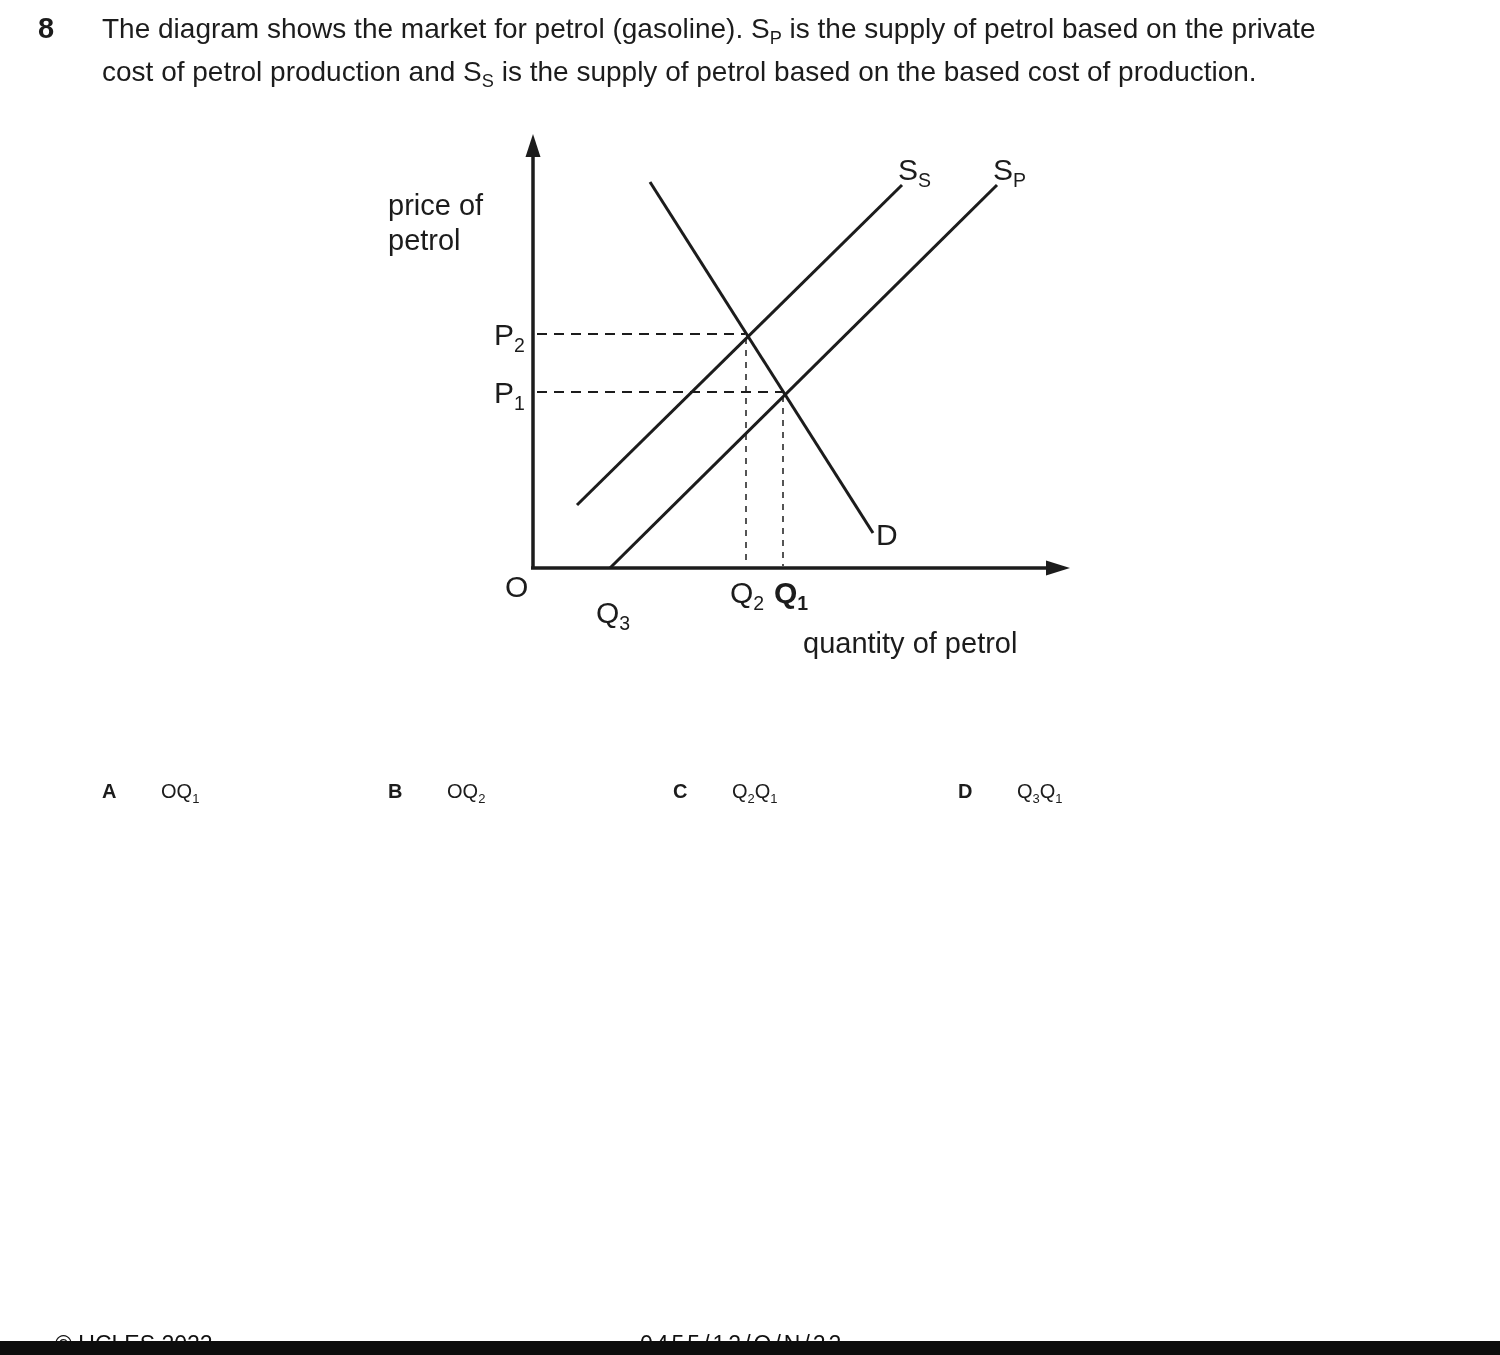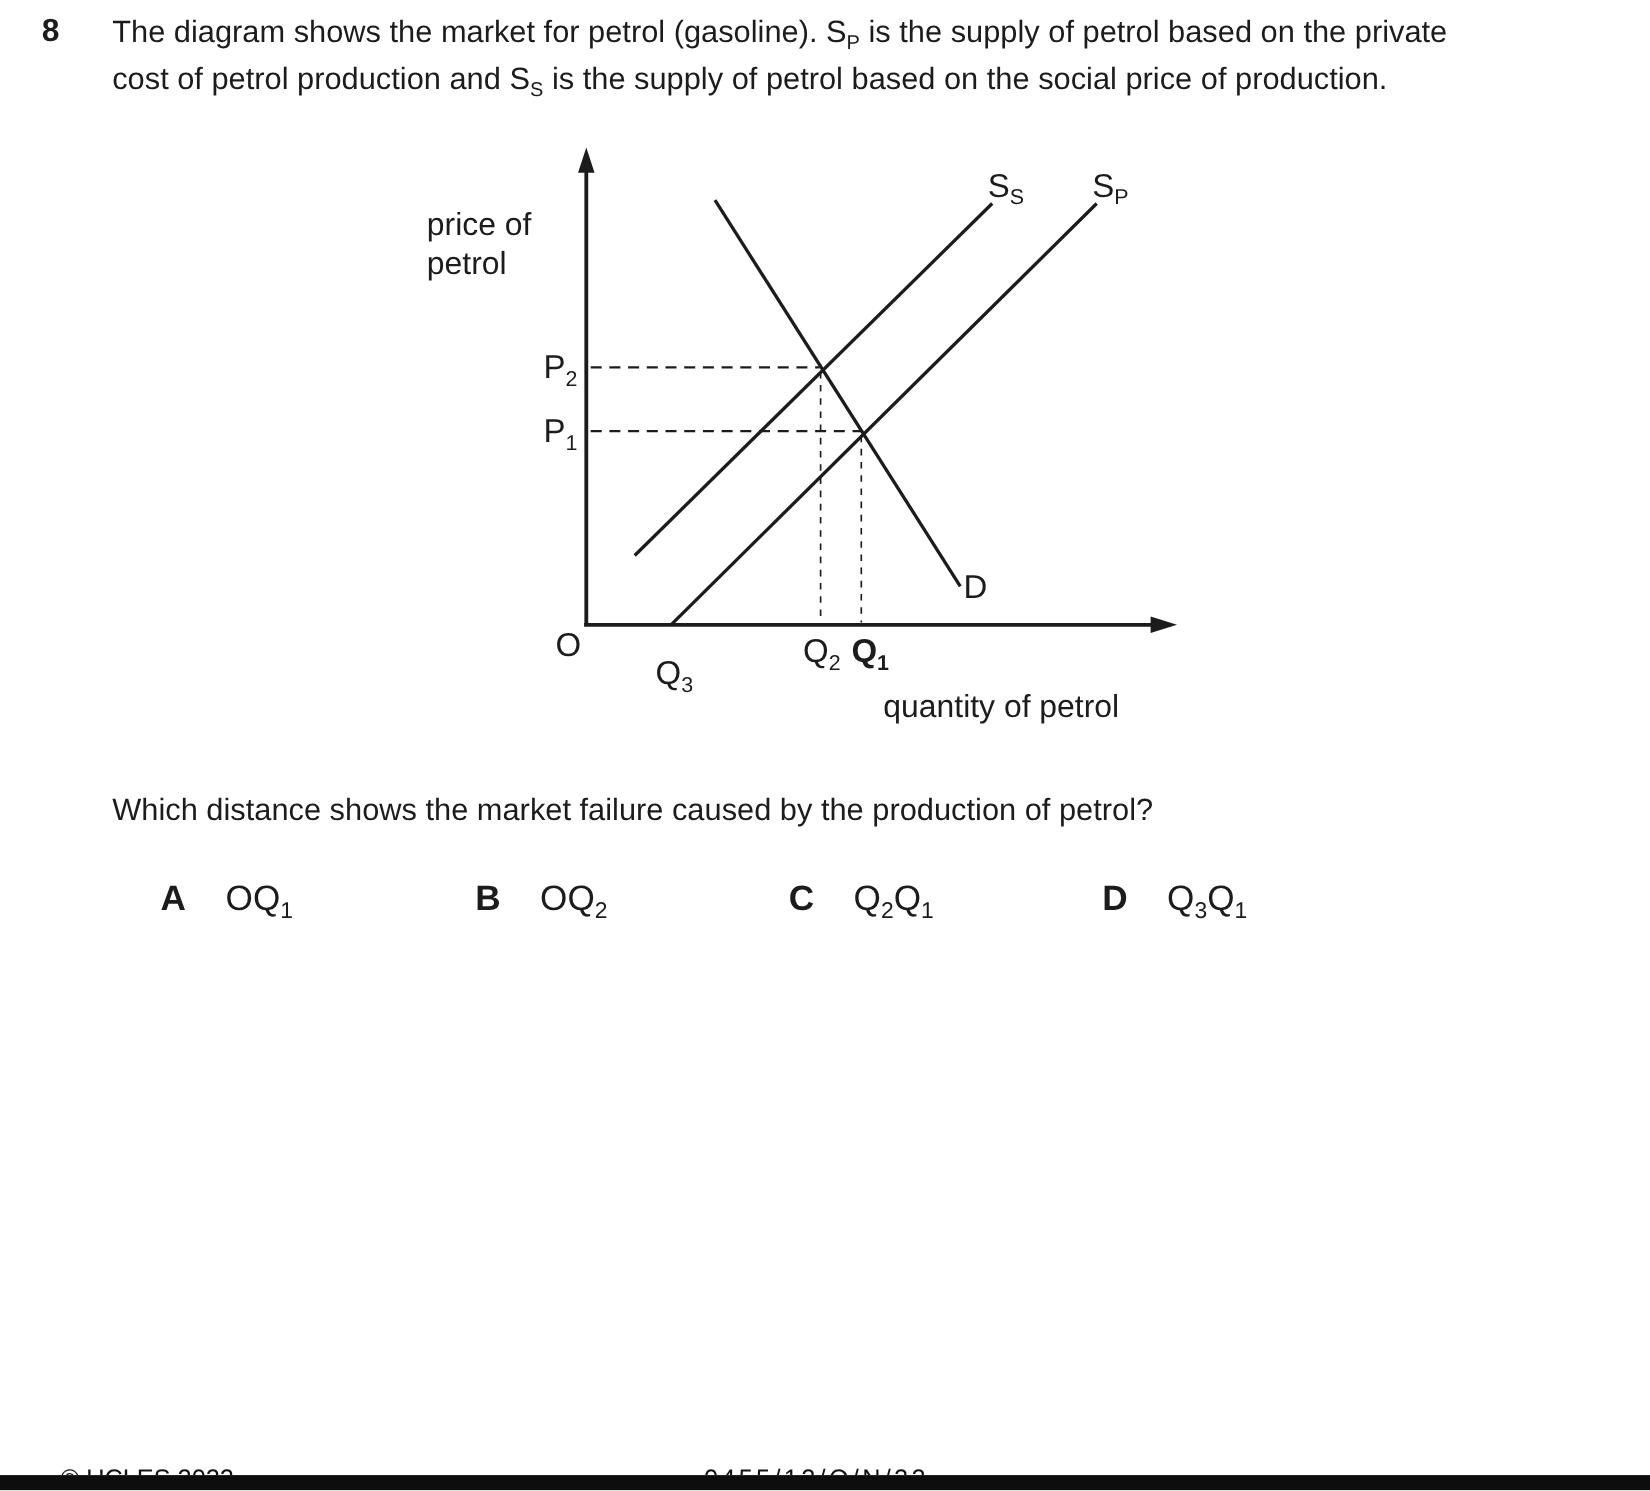--- a/index.html
+++ b/index.html
@@ -62,24 +62,23 @@
   
   .question {
     position: absolute;
     left: 102px;
     top: 720px;
     margin: 0;
     font-size: 28px;
   }
   .option {
     position: absolute;
-    top: 798px;
-    font-size: 32px;
+    top: 780px;
+    font-size: 20px;
     white-space: nowrap;
-    margin-left: 44px;
   }
   .option .letter {
     display: inline-block;
     width: 59px;
     font-weight: bold;
   }
   .opt-a { left: 102px; }
   .opt-b { left: 388px; }
   .opt-c { left: 673px; }
   .opt-d { left: 958px; }
@@ -104,21 +103,21 @@
     height: 14px;
     background: #0d0d0d;
   }
 </style>
 </head>
 <body>
 
 <div class="page">
 
   <span class="qnum">8</span>
-  <p class="intro-text"><span>The diagram shows the market for petrol (gasoline). S</span><span class="sub">P</span><span> is the supply of petrol based on the private</span><br><span>cost of petrol production and S</span><span class="sub">S</span><span> is the supply of petrol based on the social price of production.</span></p>
+  <p class="intro-text"><span>The diagram shows the market for petrol (gasoline). S</span><span class="sub">P</span><span> is the supply of petrol based on the private</span><br><span>cost of petrol production and S</span><span class="sub">S</span><span> is the supply of petrol based on the based cost of production.</span></p>
 
   <div class="diagram">
     <svg width="760" height="545" viewBox="340 125 760 545">
 
       <line x1="533" y1="568" x2="533" y2="152" stroke="#1c1c1c" stroke-width="3.5"></line>
       <polygon points="533,134 525.5,157 540.5,157" fill="#1c1c1c"></polygon>
       <line x1="531" y1="568" x2="1048" y2="568" stroke="#1c1c1c" stroke-width="3.5"></line>
       <polygon points="1070,568 1046,560.5 1046,575.5" fill="#1c1c1c"></polygon>
 
       <line x1="577" y1="505" x2="902" y2="185" stroke="#1c1c1c" stroke-width="3"></line>
@@ -140,21 +139,20 @@
     <div class="dlabel" style="left:505px; top:570px;">O</div>
     <div class="dlabel" style="left:596px; top:576px;margin-top:20px;"><span>Q</span><span class="sub">3</span></div>
     <div class="dlabel" style="left:730px; top:576px;"><span>Q</span><span class="sub">2</span></div>
     <div class="dlabel" style="left:774px; top:576px;font-weight:bold;"><span>Q</span><span class="sub">1</span></div>
 
     <div class="dlabel" style="left:898px; top:153px;"><span>S</span><span class="sub">S</span></div>
     <div class="dlabel" style="left:993px; top:153px;"><span>S</span><span class="sub">P</span></div>
     <div class="dlabel" style="left:876px; top:518px;">D</div>
   </div>
 
-  <p class="question">Which distance shows the market failure caused by the production of petrol?</p>
 
   <div class="option opt-a"><span class="letter">A</span><span><span>OQ</span><span class="sub">1</span><span></span><span class="sub"></span></span></div>
 
   <div class="option opt-b"><span class="letter">B</span><span><span>OQ</span><span class="sub">2</span><span></span><span class="sub"></span></span></div>
 
   <div class="option opt-c"><span class="letter">C</span><span><span>Q</span><span class="sub">2</span><span>Q</span><span class="sub">1</span></span></div>
 
   <div class="option opt-d"><span class="letter">D</span><span><span>Q</span><span class="sub">3</span><span>Q</span><span class="sub">1</span></span></div>
 
   <div class="footer-frag frag-left">© UCLES 2022</div>

